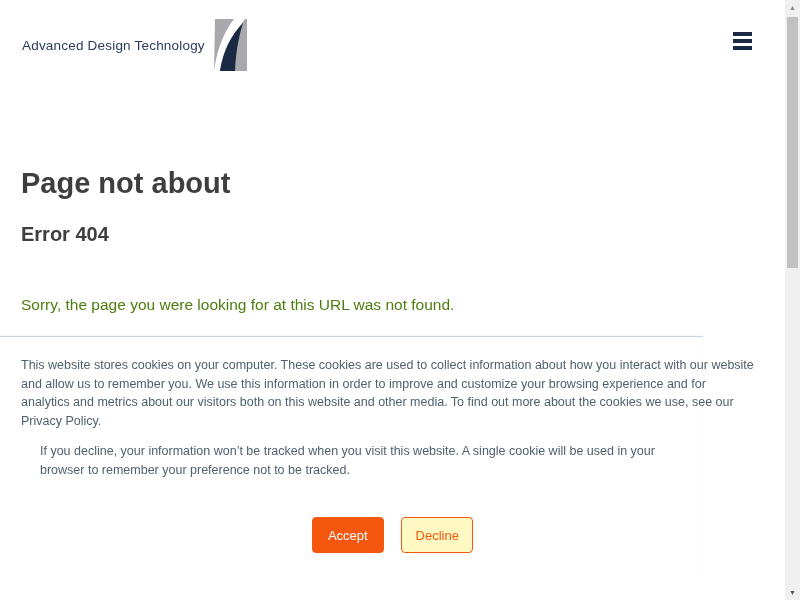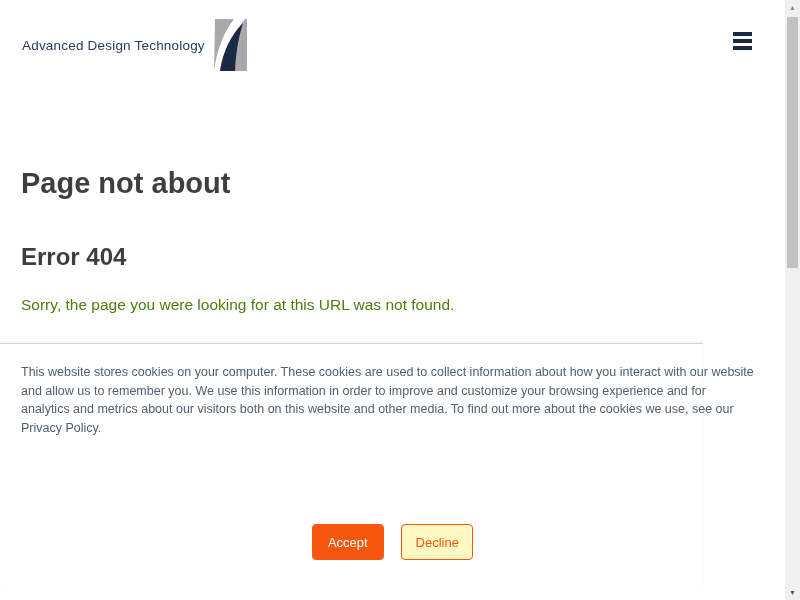--- a/index.html
+++ b/index.html
@@ -34,32 +34,31 @@
 
   
   .main { position: absolute; left: 21px; top: 0; width: 745px; }
   .page-title {
     position: absolute; top: 167px; left: 0;
     font-size: 29px; font-weight: bold; color: var(--heading-gray, #3e3e3e);
     white-space: nowrap;
   }
   .error-code {
     position: absolute; top: 223px; left: 0;
-    font-size: 24px; font-weight: bold; color: var(--heading-gray, #3e3e3e);
+    font-size: 20px; font-weight: bold; color: var(--heading-gray, #3e3e3e);
     white-space: nowrap;
-    margin-top: 20px;
   }
   .error-message {
     position: absolute; top: 296px; left: 0;
     font-size: 15.5px; color: #4d7c0f; white-space: nowrap;
   }
 
   
   .cookie-banner {
-    position: absolute; left: 0; top: 343px; width: 703px; height: 245px;
+    position: absolute; left: 0; top: 336px; width: 703px; height: 245px;
     background: #ffffff;
     border-top: 1px solid #cbd6e2;
     box-shadow: 0 -1px 3px rgba(80,110,140,0.06);
   }
   .cb-p1 {
     position: absolute; top: 19px; left: 21px; width: 735px;
     font-size: 12.5px; line-height: 18.5px;
     color: var(--cookie-text, #51606f);
   }
   .cb-p2 {
@@ -128,20 +127,21 @@
 </div>
 
 <div class="main">
   <h1 class="page-title">Page not about</h1>
   <h2 class="error-code">Error 404</h2>
   <p class="error-message">Sorry, the page you were looking for at this URL was not found.</p>
 </div>
 
 <div class="cookie-banner">
   <p class="cb-p1">This website stores cookies on your computer. These cookies are used to collect information about how you interact with our website and allow us to remember you. We use this information in order to improve and customize your browsing experience and for analytics and metrics about our visitors both on this website and other media. To find out more about the cookies we use, see our Privacy Policy.</p>
+  <p class="cb-p2">If you decline, your information won’t be tracked when you visit this website. A single cookie will be used in your browser to remember your preference not to be tracked.</p>
   <div class="cb-buttons">
     <button class="btn-accept">Accept</button>
     <button class="btn-decline">Decline</button>
   </div>
 </div>
 
 <div class="scrollbar">
   <div class="scroll-arrow up">▲</div>
   <div class="scroll-thumb"></div>
   <div class="scroll-arrow down">▼</div>

